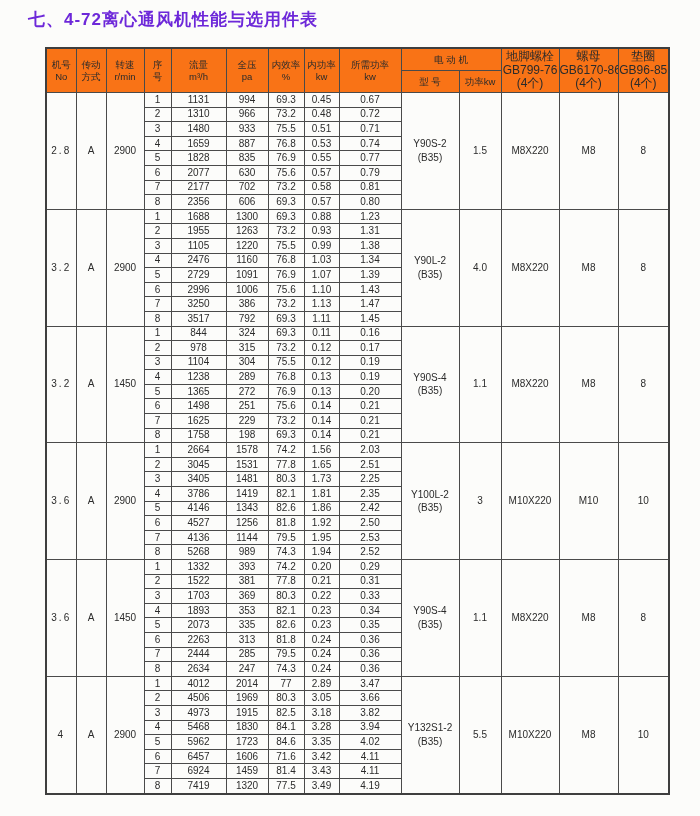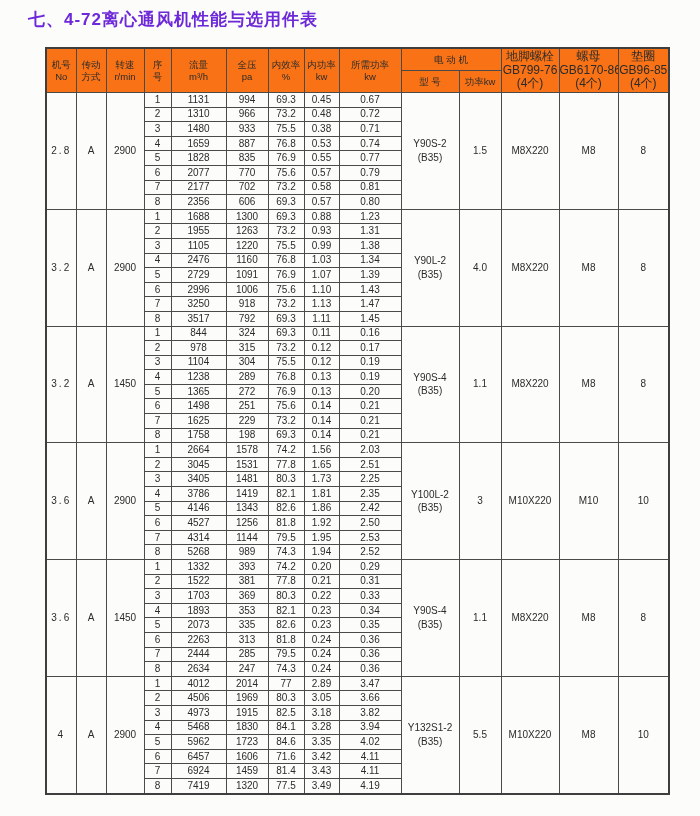--- a/index.html
+++ b/index.html
@@ -140,21 +140,21 @@
         <td>966</td>
         <td>73.2</td>
         <td>0.48</td>
         <td>0.72</td>
       </tr>
       <tr>
         <td>3</td>
         <td>1480</td>
         <td>933</td>
         <td>75.5</td>
-        <td>0.38</td>
+        <td>0.51</td>
         <td>0.71</td>
       </tr>
       <tr>
         <td>4</td>
         <td>1659</td>
         <td>887</td>
         <td>76.8</td>
         <td>0.53</td>
         <td>0.74</td>
       </tr>
@@ -162,21 +162,21 @@
         <td>5</td>
         <td>1828</td>
         <td>835</td>
         <td>76.9</td>
         <td>0.55</td>
         <td>0.77</td>
       </tr>
       <tr>
         <td>6</td>
         <td>2077</td>
-        <td>770</td>
+        <td>630</td>
         <td>75.6</td>
         <td>0.57</td>
         <td>0.79</td>
       </tr>
       <tr>
         <td>7</td>
         <td>2177</td>
         <td>702</td>
         <td>73.2</td>
         <td>0.58</td>
@@ -245,21 +245,21 @@
         <td>6</td>
         <td>2996</td>
         <td>1006</td>
         <td>75.6</td>
         <td>1.10</td>
         <td>1.43</td>
       </tr>
       <tr>
         <td>7</td>
         <td>3250</td>
-        <td>918</td>
+        <td>386</td>
         <td>73.2</td>
         <td>1.13</td>
         <td>1.47</td>
       </tr>
       <tr>
         <td>8</td>
         <td>3517</td>
         <td>792</td>
         <td>69.3</td>
         <td>1.11</td>
@@ -394,21 +394,21 @@
       <tr>
         <td>6</td>
         <td>4527</td>
         <td>1256</td>
         <td>81.8</td>
         <td>1.92</td>
         <td>2.50</td>
       </tr>
       <tr>
         <td>7</td>
-        <td>4314</td>
+        <td>4136</td>
         <td>1144</td>
         <td>79.5</td>
         <td>1.95</td>
         <td>2.53</td>
       </tr>
       <tr>
         <td>8</td>
         <td>5268</td>
         <td>989</td>
         <td>74.3</td>

